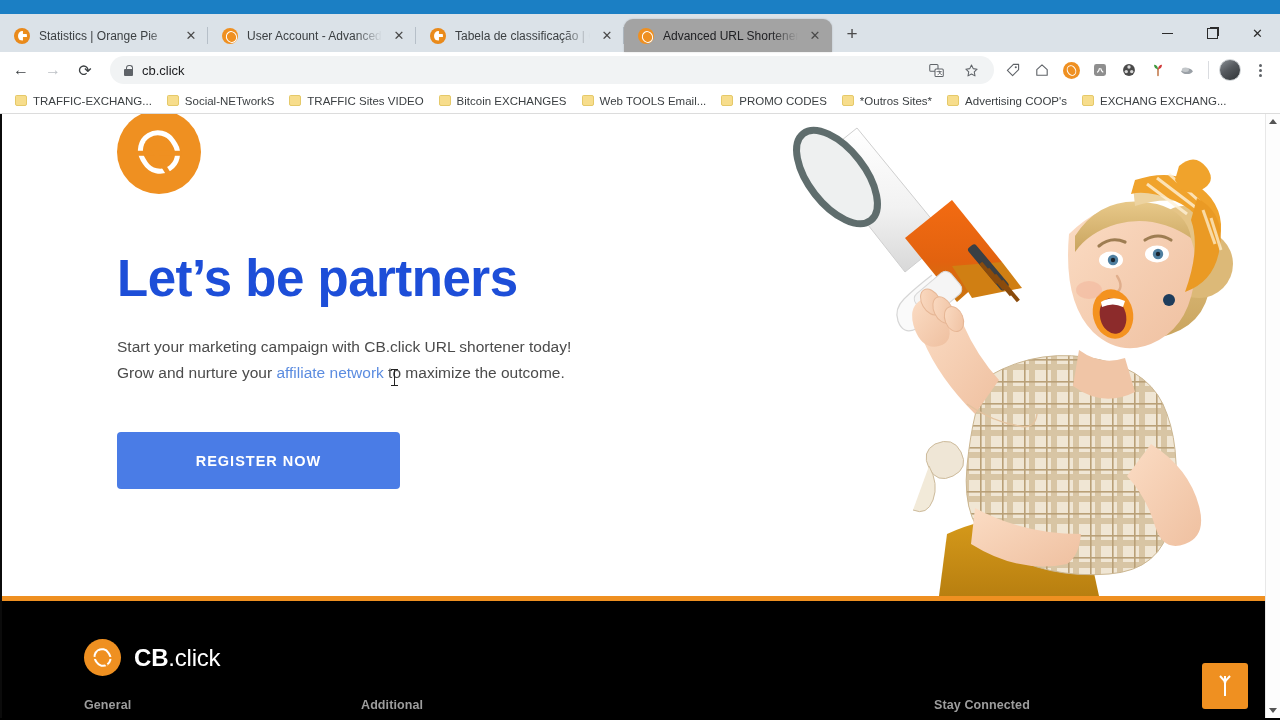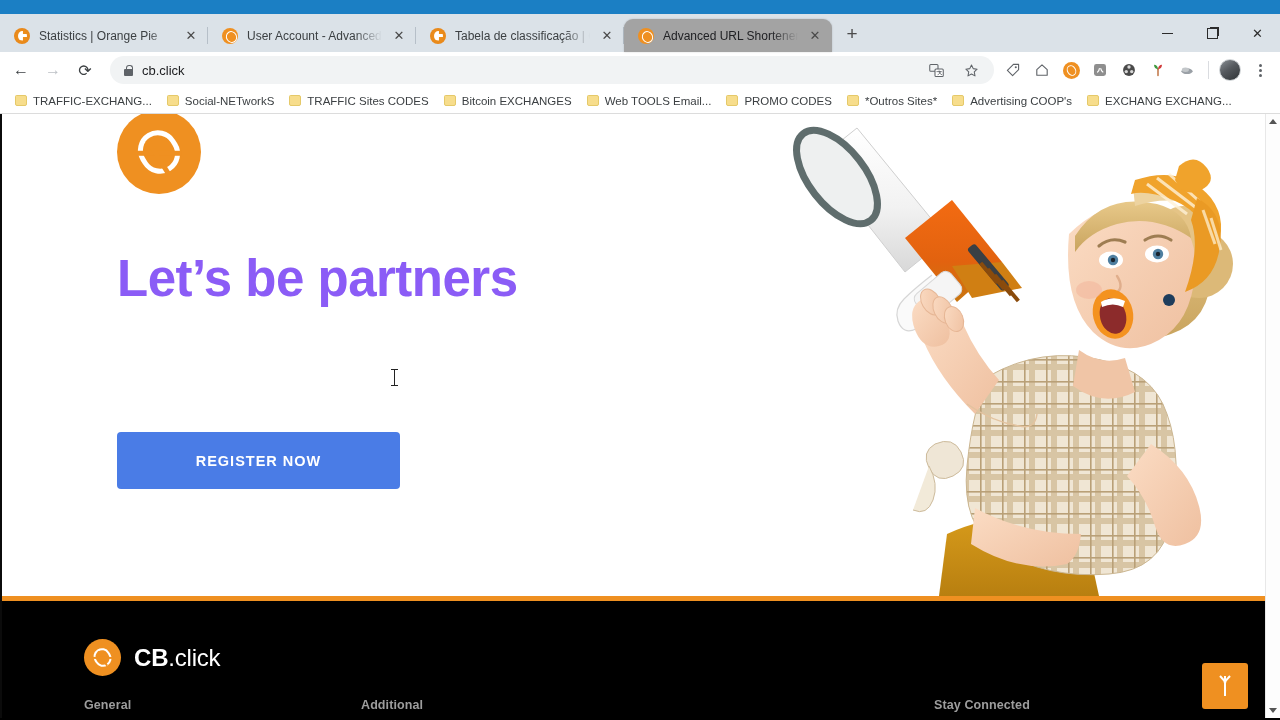--- a/index.html
+++ b/index.html
@@ -305,21 +305,21 @@
     width: 5px; height: 40px;
     background: #ef9021;
     transform: rotate(0deg);
     z-index:1;
   }
   h1.hero-title {
     position: absolute;
     left: 115px; top: 139px;
     font-size: 51px;
     font-weight: bold;
-    color: #8b5cf6;
+    color: #1d4ed8;
     letter-spacing: -0.5px;
     line-height: 1;
   }
   .hero-sub {
     position: absolute;
     left: 115px; top: 220px;
     width: 490px;
     font-size: 15.5px;
     line-height: 26px;
     color: #4b4b4b;
@@ -592,21 +592,21 @@
     <div class="bm">
         <span class="bm-folder"></span>
         <span>TRAFFIC-EXCHANG...</span>
       </div>
     <div class="bm">
         <span class="bm-folder"></span>
         <span>Social-NETworkS</span>
       </div>
     <div class="bm">
         <span class="bm-folder"></span>
-        <span>TRAFFIC Sites CODES</span>
+        <span>TRAFFIC Sites VIDEO</span>
       </div>
     <div class="bm">
         <span class="bm-folder"></span>
         <span>Bitcoin EXCHANGES</span>
       </div>
     <div class="bm">
         <span class="bm-folder"></span>
         <span>Web TOOLS Email...</span>
       </div>
     <div class="bm">
@@ -631,20 +631,23 @@
     <div class="page">
 
       <div class="hero">
 
         <div class="hero-logo">
           <span class="lnk"></span>
         </div>
 
         <h1 class="hero-title">Let’s be partners</h1>
 
+        <div class="hero-sub">
+          <span>Start your marketing campaign with CB.click URL shortener today! Grow and nurture your </span><a href="#">affiliate network</a><span> to maximize the outcome.</span>
+        </div>
 
         <button class="cta">REGISTER NOW</button>
 
         <div class="caret"></div>
 
         <div class="hero-img">
           <svg width="500" height="482" viewBox="0 0 500 482" aria-hidden="true">
             <defs>
               <linearGradient id="horn" x1="0" y1="0" x2="0" y2="1">
                 <stop offset="0%" stop-color="#ffffff"></stop>

